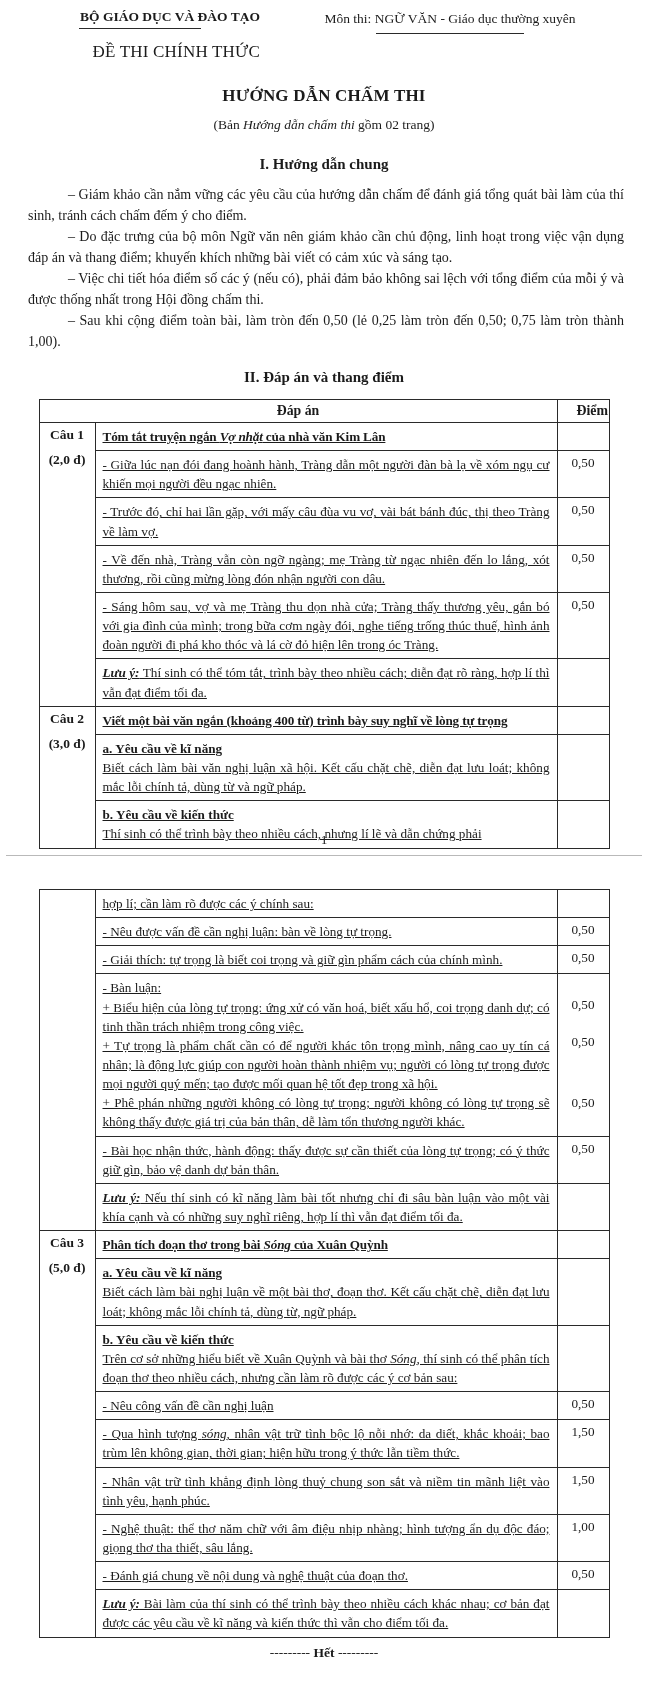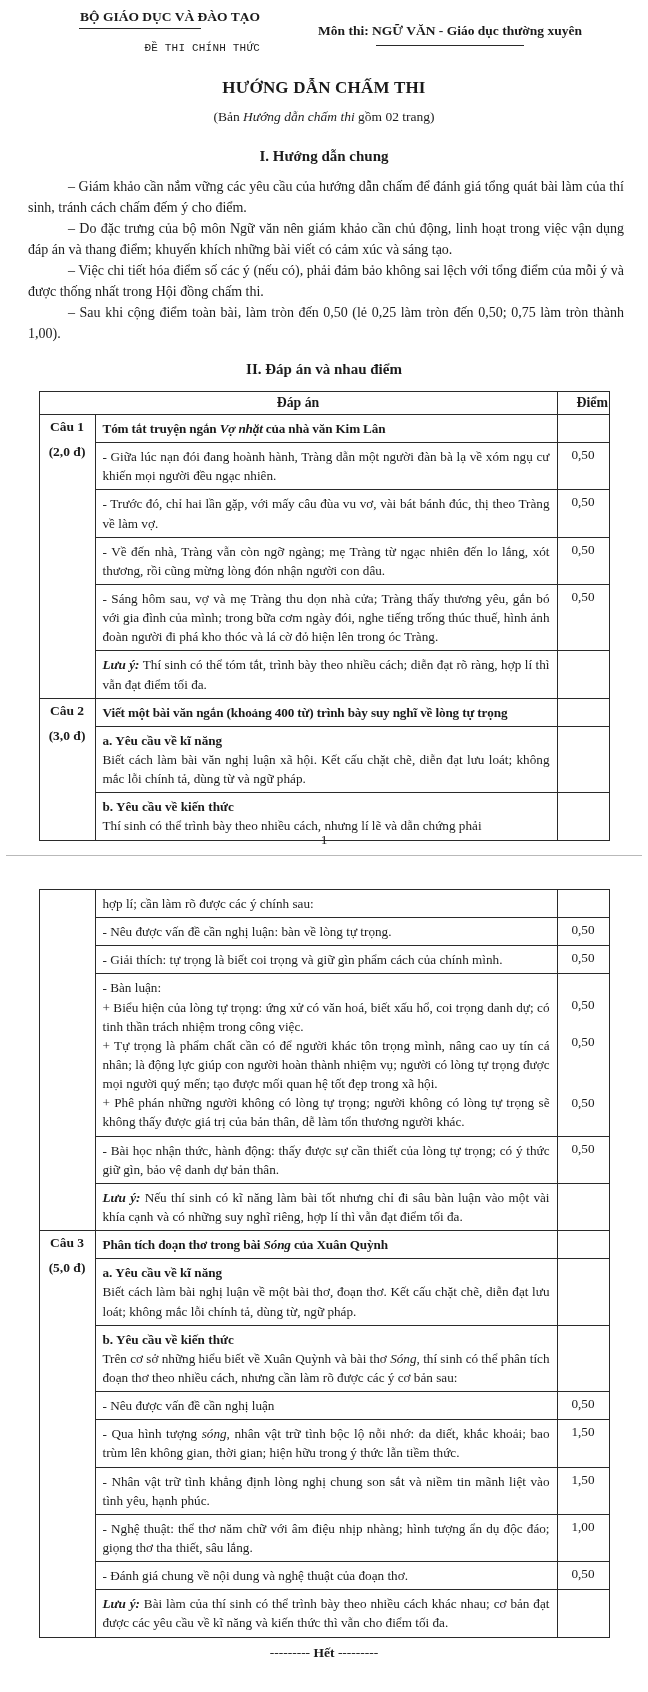--- a/index.html
+++ b/index.html
@@ -12,45 +12,45 @@
   .sheet{position:relative;}
   .p1{height:855px;}
   .p2{height:836px;}
   .page-divider{border:0;border-top:1px solid #b9b9b9;margin:0 6px;height:0;}
 
   
   .hdr{display:flex;padding:9px 8px 0 20px;}
   .hdr-left{width:240px;text-align:right;}
   .org{font-weight:bold;font-size:13.5px;white-space:nowrap;}
   .org-rule{width:122px;border-bottom:1.5px solid #2a2a2a;margin:3px auto 0;}
-  .exam-type{font-size:11px;margin-top:13px;letter-spacing:.2px;white-space:nowrap;font-family:Liberation Mono, monospace;}
+  .exam-type{font-size:17px;margin-top:13px;letter-spacing:.2px;white-space:nowrap;}
   .hdr-right{flex:1;text-align:center;}
   .exam-title{font-weight:bold;font-size:14.5px;white-space:nowrap;}
-  .subject{font-weight:bold;font-size:13.5px;margin-top:14px;}
+  .subject{font-weight:normal;font-size:13.5px;margin-top:2px;}
   .subject-rule{width:148px;border-bottom:1.5px solid #2a2a2a;margin:6px auto 0;}
 
   .doc-title{text-align:center;font-weight:bold;font-size:17px;margin-top:24px;letter-spacing:.2px;}
   .doc-subtitle{text-align:center;font-size:13.5px;margin-top:11px;}
 
   .sec-heading{text-align:center;font-weight:bold;font-size:15px;}
   #sec1-heading{margin-top:23px;}
   #sec2-heading{margin-top:17px;}
 
   .bullets{padding:11px 24px 0 28px;}
   .bullets p{margin:0;text-indent:40px;text-align:justify;line-height:1.5;}
 
   
   table.anstable{border-collapse:collapse;margin:13px auto 0;width:570px;table-layout:fixed;font-size:13.2px;}
   .anstable td,.anstable th{border:1px solid #2a2a2a;vertical-align:top;}
   .anstable th{font-size:13.8px;padding:3px 19px;font-weight:bold;text-align:center;}
   .qcell{text-align:center;font-weight:bold;padding-top:4px;font-size:13.5px;}
   .qcell .points{margin-top:9px;}
   .acell{padding:4px 7px;text-align:justify;line-height:1.45;}
   .acell.title{white-space:nowrap;overflow:hidden;letter-spacing:-.15px;}
-  .acell .para{margin:0;}
+  .acell .para{margin:0;text-decoration:underline;}
   .scell{text-align:center;padding:4px 1px;}
   .scell.score-stack div:nth-child(1){margin-top:19px;}
   .scell.score-stack div:nth-child(2){margin-top:21px;}
   .scell.score-stack div:nth-child(3){margin-top:45px;}
 
   .p2 .anstable{margin-top:33px;}
   .end-line{text-align:center;margin-top:7px;font-size:13.5px;}
   .page-num{position:absolute;bottom:7px;left:0;right:0;text-align:center;font-size:13.5px;}
 </style>
 </head>
@@ -75,21 +75,21 @@
 
   <div class="sec-heading" id="sec1-heading">I. Hướng dẫn chung</div>
 
   <div class="bullets">
     <p>–  Giám khảo cần nắm vững các yêu cầu của hướng dẫn chấm để đánh giá tổng quát bài làm của thí sinh, tránh cách chấm đếm ý cho điểm.</p>
     <p>–  Do đặc trưng của bộ môn Ngữ văn nên giám khảo cần chủ động, linh hoạt trong việc vận dụng đáp án và thang điểm; khuyến khích những bài viết có cảm xúc và sáng tạo.</p>
     <p>–  Việc chi tiết hóa điểm số các ý (nếu có), phải đảm bảo không sai lệch với tổng điểm của mỗi ý và được thống nhất trong Hội đồng chấm thi.</p>
     <p>–  Sau khi cộng điểm toàn bài, làm tròn đến 0,50 (lẻ 0,25 làm tròn đến 0,50; 0,75 làm tròn thành 1,00).</p>
   </div>
 
-  <div class="sec-heading" id="sec2-heading">II. Đáp án và nhau điểm</div>
+  <div class="sec-heading" id="sec2-heading">II. Đáp án và thang điểm</div>
 
   <table class="anstable">
     <colgroup>
         <col style="width:56px">
         <col style="width:462px">
         <col style="width:52px">
       </colgroup>
     <tbody>
         <tr>
           <th colspan="2">Đáp án</th>
@@ -242,33 +242,33 @@
         </tr>
         <tr>
           <td class="acell">
             <div class="para"><span class="b">b. Yêu cầu về kiến thức</span></div>
             <div class="para"><span>Trên cơ sở những hiểu biết về Xuân Quỳnh và bài thơ </span><span class="it">Sóng</span><span>, thí sinh có thể phân tích đoạn thơ theo nhiều cách, nhưng cần làm rõ được các ý cơ bản sau:</span></div>
           </td>
           <td class="scell"></td>
         </tr>
         <tr>
           <td class="acell">
-            <div class="para"><span>- Nêu được vấn đề cần nghị luận</span></div>
+            <div class="para"><span>- Nêu công vấn đề cần nghị luận</span></div>
           </td>
           <td class="scell">0,50</td>
         </tr>
         <tr>
           <td class="acell">
             <div class="para"><span>- Qua hình tượng </span><span class="it">sóng</span><span>, nhân vật trữ tình bộc lộ nỗi nhớ: da diết, khắc khoải; bao trùm lên không gian, thời gian; hiện hữu trong ý thức lẫn tiềm thức.</span></div>
           </td>
           <td class="scell">1,50</td>
         </tr>
         <tr>
           <td class="acell">
-            <div class="para"><span>- Nhân vật trữ tình khẳng định lòng nghị chung son sắt và niềm tin mãnh liệt vào tình yêu, hạnh phúc.</span></div>
+            <div class="para"><span>- Nhân vật trữ tình khẳng định lòng thuỷ chung son sắt và niềm tin mãnh liệt vào tình yêu, hạnh phúc.</span></div>
           </td>
           <td class="scell">1,50</td>
         </tr>
         <tr>
           <td class="acell">
             <div class="para"><span>- Nghệ thuật: thể thơ năm chữ với âm điệu nhịp nhàng; hình tượng ẩn dụ độc đáo; giọng thơ tha thiết, sâu lắng.</span></div>
           </td>
           <td class="scell">1,00</td>
         </tr>
         <tr>

